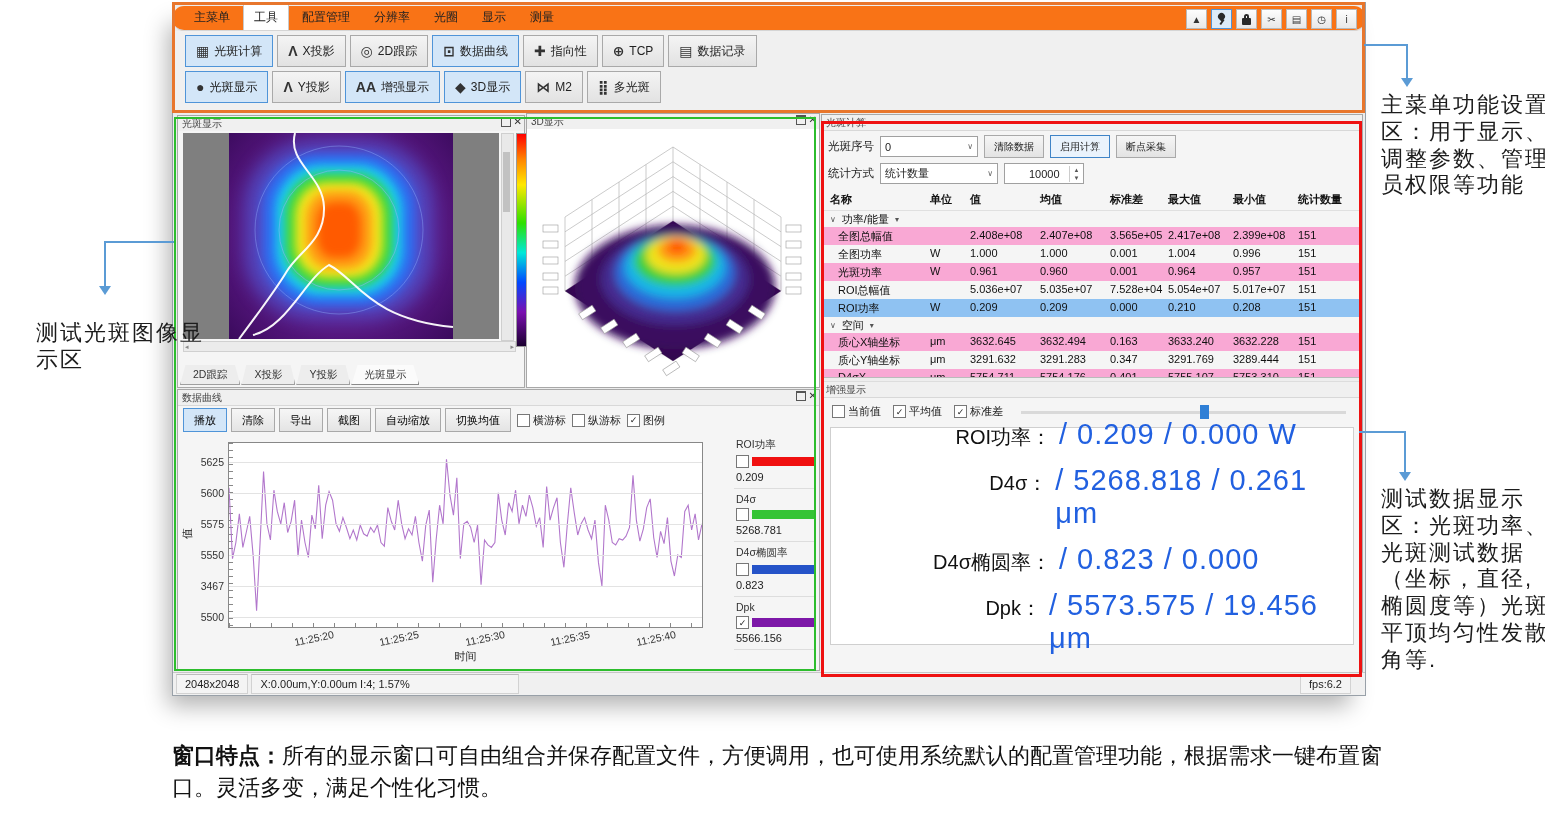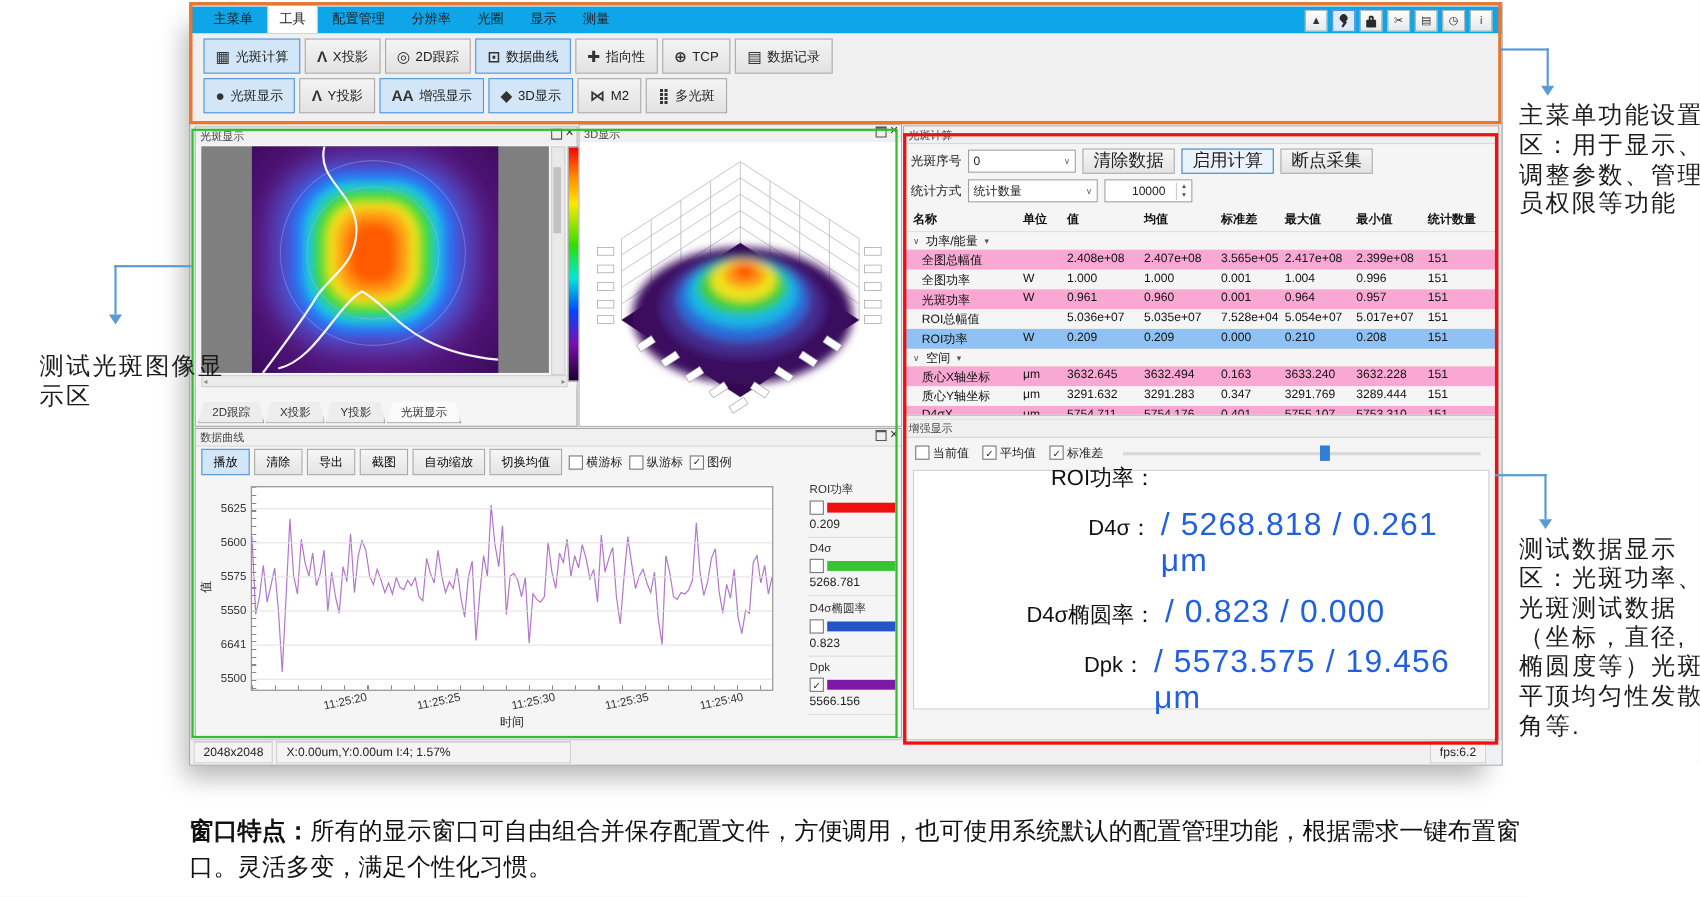--- a/index.html
+++ b/index.html
@@ -1,21 +1,21 @@
 <!DOCTYPE html>
 <html><head>
 <meta charset="utf-8">
 <style>
   html,body{margin:0;padding:0;background:#fff;width:1545px;height:815px;
     font-family:"Liberation Sans","DejaVu Sans",sans-serif;position:relative;overflow:hidden;}
   
   #app{position:absolute;left:172px;top:2px;width:1192px;height:692px;background:#ececec;
     border:1px solid #98a0a8;box-shadow:-10px 16px 22px -6px rgba(0,0,0,.30);}
   
-  #menubar{position:absolute;left:0;top:3px;right:0;height:24px;background:#0ea5e9;border-bottom:1px solid #d5d5d5;display:flex;align-items:flex-end;padding-left:10px;}
+  #menubar{position:absolute;left:0;top:3px;right:0;height:24px;background:#f97316;border-bottom:1px solid #d5d5d5;display:flex;align-items:flex-end;padding-left:10px;border-radius:11px;}
   .mtab{font-size:12px;color:#222;padding:4px 10px 4px;margin-right:2px;border:1px solid transparent;border-bottom:none;cursor:default;}
   .mtab.active{background:#fff;border-color:#c9c9c9;}
   #winicons{position:absolute;right:8px;top:6px;display:flex;gap:4px;}
   .wicon{width:19px;height:18px;border:1px solid #b8b8b8;background:linear-gradient(#fdfdfd,#e8e8e8);
     display:flex;align-items:center;justify-content:center;font-size:10px;color:#333;}
   .wicon.active{border-color:#4f94d8;background:#ddebf8;}
   .ic-pin{position:relative;width:11px;height:12px;display:inline-block;}
   .ic-pin::before{content:"";position:absolute;left:2px;top:0;width:7px;height:7px;background:#2a2a2a;border-radius:50% 50% 50% 0;transform:rotate(-45deg);}
   .ic-pin::after{content:"";position:absolute;left:5px;top:6px;width:2px;height:6px;background:#2a2a2a;transform:rotate(35deg);}
   .ic-lock{position:relative;width:10px;height:11px;display:inline-block;}
@@ -75,21 +75,21 @@
   .litem{padding:4px 2px 5px;border-bottom:1px solid #ddd;}
   .lname{font-size:10.5px;color:#333;margin-bottom:3px;}
   .lbar-row{display:flex;align-items:center;gap:3px;margin-bottom:3px;}
   .lbar{flex:1;height:9px;}
   .lval{font-size:11px;color:#222;}
   
   #calc-panel{overflow:hidden;}
   .ctl-row{display:flex;align-items:center;gap:6px;padding:4px 6px 1px;font-size:11.5px;color:#222;}
   .sel{min-width:88px;height:19px;border:1px solid #a0a0a0;background:#fff;display:flex;align-items:center;justify-content:space-between;padding:0 4px;font-size:11px;}
   .sel .caret{font-size:8px;color:#666;}
-  .pbtn{height:21px;padding:0 9px;font-size:16px;display:flex;align-items:center;background:linear-gradient(#f6f6f6,#e3e3e3);border:1px solid #a9a9a9;}
+  .pbtn{height:21px;padding:0 9px;font-size:10px;display:flex;align-items:center;background:linear-gradient(#f6f6f6,#e3e3e3);border:1px solid #a9a9a9;}
   .pbtn.primary{border:1px solid #3f84c7;background:#eaf3fc;}
   .spin{width:78px;height:19px;border:1px solid #a0a0a0;background:#fff;display:flex;align-items:center;font-size:11px;}
   .spin .v{flex:1;padding-left:4px;margin-left:20px;}
   .spin .arr{width:13px;display:flex;flex-direction:column;border-left:1px solid #ccc;font-size:6px;color:#555;text-align:center;line-height:8px;}
   #calc-table{margin-top:4px;height:188px;overflow:hidden;font-size:11px;color:#111;}
   .trh{display:grid;grid-template-columns:100px 40px 70px 70px 58px 65px 65px 1fr;padding:3px 0 3px 8px;font-weight:bold;border-bottom:1px solid #e0e0e0;}
   .tgr{display:flex;align-items:center;gap:6px;padding:1px 0 1px 8px;height:14px;}
   .tgr .dd{font-size:8px;color:#555;}
   .trow2{display:grid;grid-template-columns:92px 40px 70px 70px 58px 65px 65px 1fr;padding:2px 0 2px 16px;height:14px;}
   .trow2.stripe{background:#f9a8d4;}
@@ -347,21 +347,21 @@
           </svg>
       <div class="gridline" style="top: 10.1351%;"></div>
           <div class="ytick-lab" style="top: 10.1351%;">5625</div>
           <div class="gridline" style="top: 27.027%;"></div>
           <div class="ytick-lab" style="top: 27.027%;">5600</div>
           <div class="gridline" style="top: 43.9189%;"></div>
           <div class="ytick-lab" style="top: 43.9189%;">5575</div>
           <div class="gridline" style="top: 60.8108%;"></div>
           <div class="ytick-lab" style="top: 60.8108%;">5550</div>
           <div class="gridline" style="top: 77.7027%;"></div>
-          <div class="ytick-lab" style="top: 77.7027%;">6641</div>
+          <div class="ytick-lab" style="top: 77.7027%;">3467</div>
           <div class="gridline" style="top: 94.5946%;"></div>
           <div class="ytick-lab" style="top: 94.5946%;">5500</div>
         </div>
       <div id="xticks">
           <div class="xtick-lab" style="left: 18%;">11:25:20</div>
           <div class="xtick-lab" style="left: 36%;">11:25:25</div>
           <div class="xtick-lab" style="left: 54%;">11:25:30</div>
           <div class="xtick-lab" style="left: 72%;">11:25:35</div>
           <div class="xtick-lab" style="left: 90%;">11:25:40</div>
         </div>
@@ -553,20 +553,21 @@
           </span>
         </span>
       <div id="slider">
         <div class="track"></div>
           <div class="thumb" style="left: 55%;"></div>
       </div>
     </div>
     <div id="bigbox">
       <div class="bigrow">
         <span class="biglabel">ROI功率：</span>
+        <span class="bigval">/ 0.209 / 0.000 W</span>
       </div>
       <div class="bigrow">
         <span class="biglabel">D4σ：</span>
         <span class="bigval">/ 5268.818 / 0.261 μm</span>
       </div>
       <div class="bigrow">
         <span class="biglabel">D4σ椭圆率：</span>
         <span class="bigval">/ 0.823 / 0.000</span>
       </div>
       <div class="bigrow">

